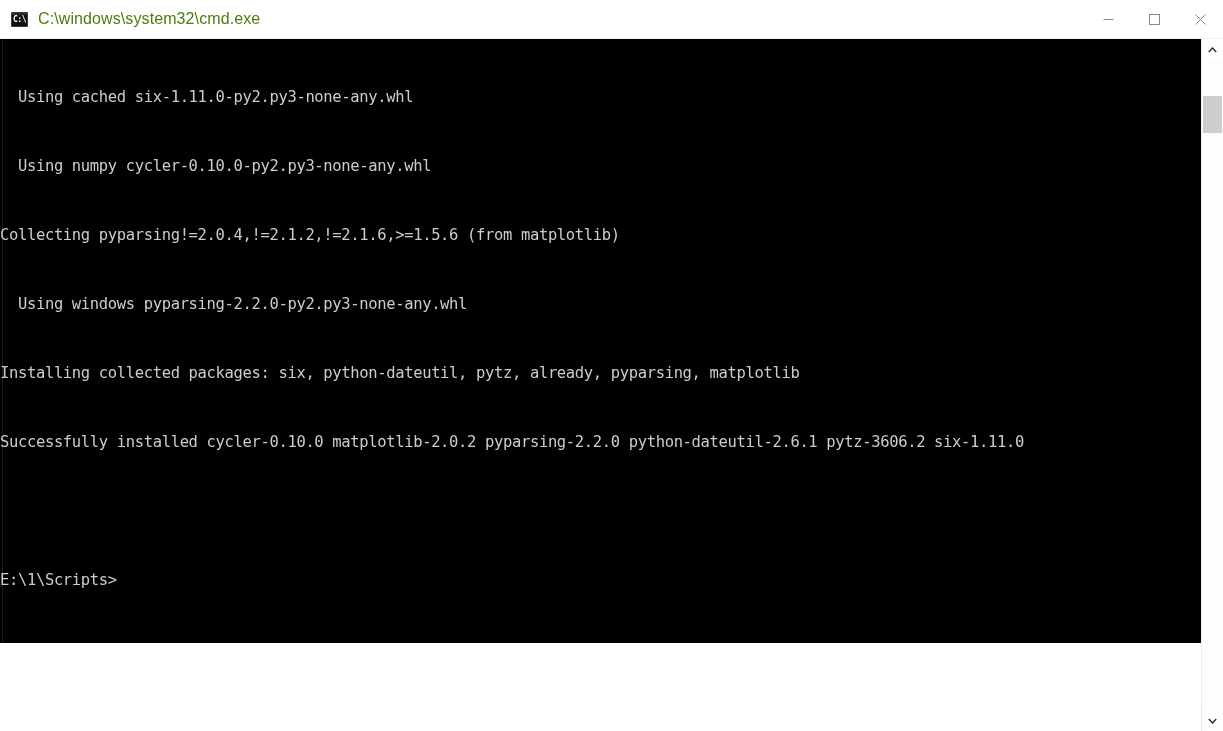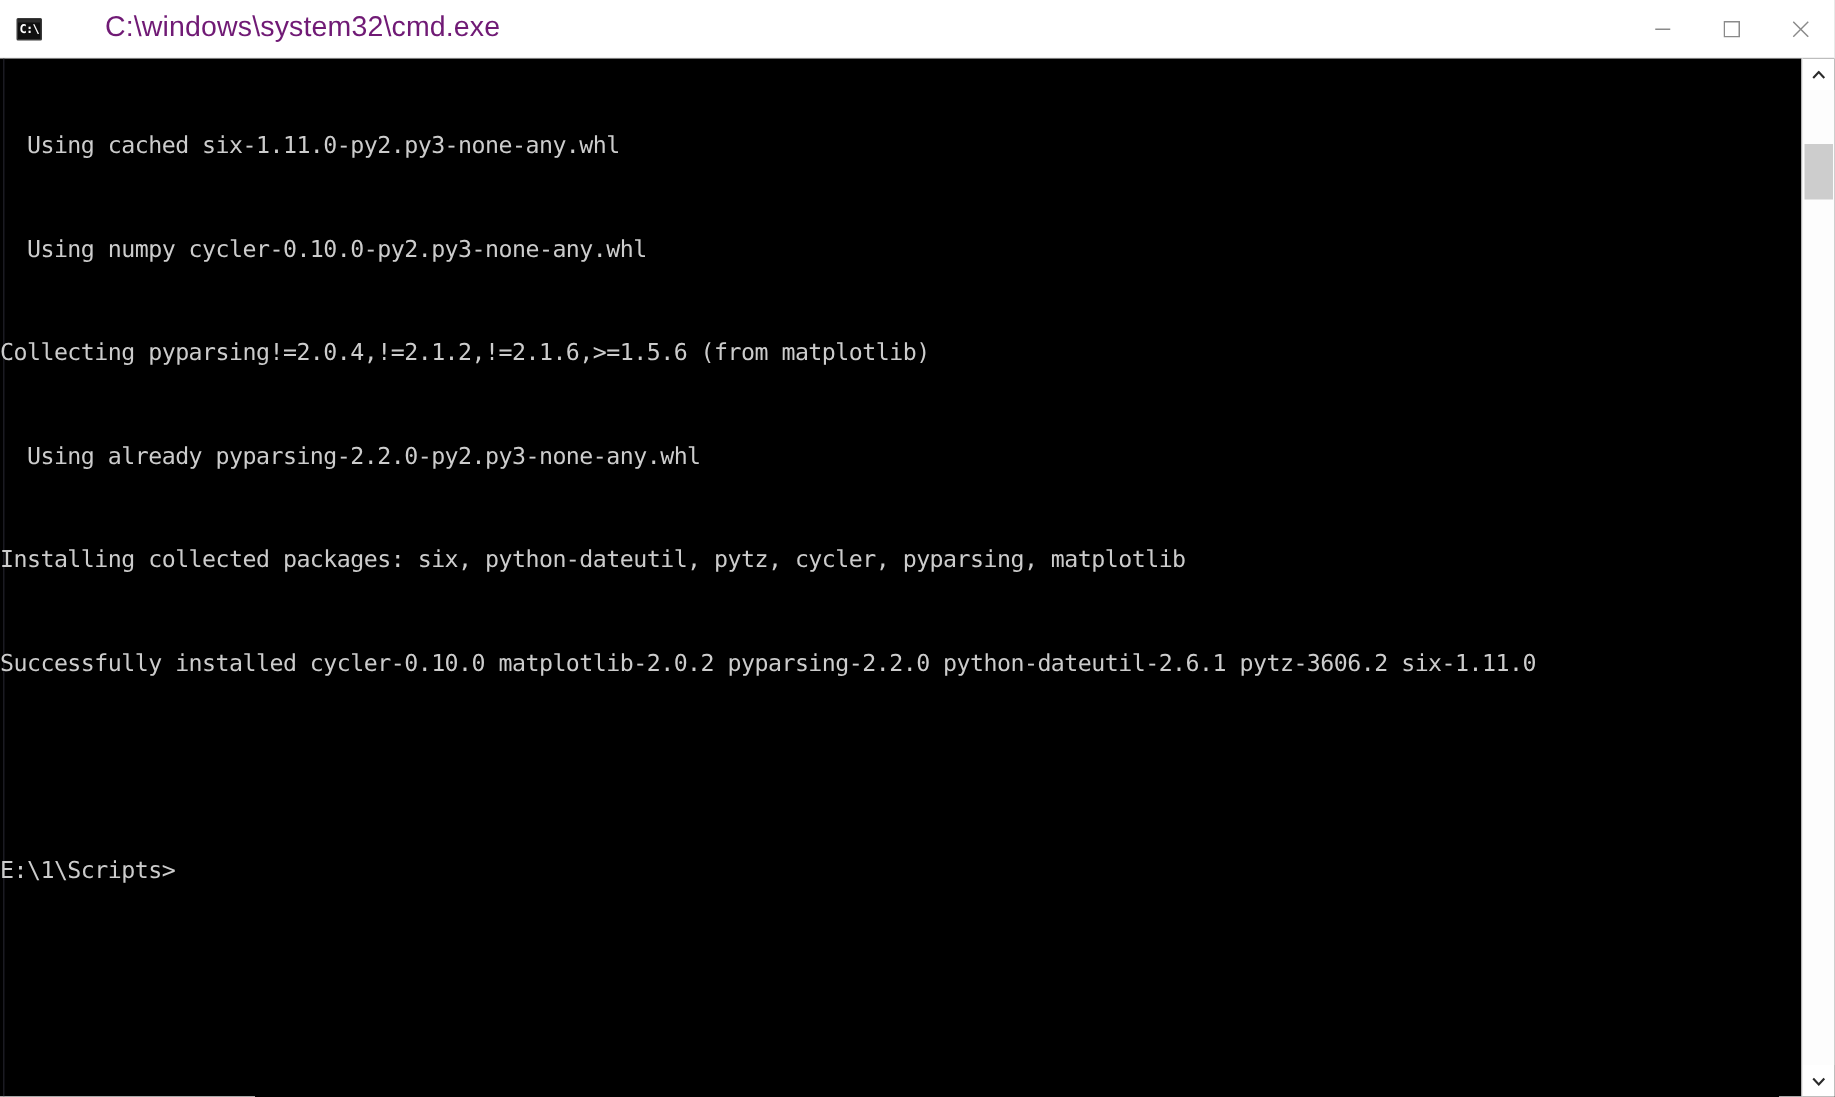--- a/index.html
+++ b/index.html
@@ -64,26 +64,25 @@
   }
   .title-icon .topbar {
     position: absolute;
     left: 0; top: 0; right: 0;
     height: 2px;
     background: #2b2b2b;
   }
 
   .title-text {
     font-family: "Liberation Sans", sans-serif;
-    font-size: 19px;
-    color: #701a75;
+    font-size: 16px;
+    color: #4d7c0f;
     letter-spacing: 0.1px;
     white-space: nowrap;
     user-select: none;
-    margin-left: 32px;
   }
 
   .caption-buttons {
     position: absolute;
     right: 0;
     top: 0;
     height: 38px;
     display: flex;
   }
   .cap-btn {
@@ -95,21 +94,21 @@
     background: transparent;
   }
   .cap-btn svg { display: block; }
 
   
   .console {
     position: absolute;
     left: 0;
     top: 39px;
     width: 1223px;
-    height: 692px;
+    height: 604px;
     background: #000000;
     overflow: hidden;
   }
   .console-edge {
     position: absolute;
     left: 2px;
     top: 0;
     width: 1px;
     height: 692px;
     background: #1b1b22;
@@ -200,22 +199,22 @@
       </div>
     </div>
   </div>
 
   <div class="console">
     <div class="console-edge"></div>
     <div class="console-text">
       <div class="console-line">  Using cached six-1.11.0-py2.py3-none-any.whl</div>
       <div class="console-line">  Using numpy cycler-0.10.0-py2.py3-none-any.whl</div>
       <div class="console-line">Collecting pyparsing!=2.0.4,!=2.1.2,!=2.1.6,&gt;=1.5.6 (from matplotlib)</div>
-      <div class="console-line">  Using already pyparsing-2.2.0-py2.py3-none-any.whl</div>
-      <div class="console-line">Installing collected packages: six, python-dateutil, pytz, cycler, pyparsing, matplotlib</div>
+      <div class="console-line">  Using windows pyparsing-2.2.0-py2.py3-none-any.whl</div>
+      <div class="console-line">Installing collected packages: six, python-dateutil, pytz, already, pyparsing, matplotlib</div>
       <div class="console-line">Successfully installed cycler-0.10.0 matplotlib-2.0.2 pyparsing-2.2.0 python-dateutil-2.6.1 pytz-3606.2 six-1.11.0</div>
       <div class="console-line"></div>
       <div class="console-line">E:\1\Scripts&gt;</div>
     </div>
   </div>
 
   <div class="scrollbar">
     <div class="sb-arrow up">
       <svg width="9" height="6" viewBox="0 0 9 6" aria-hidden="true">
         <path d="M0.8 5 L4.5 1 L8.2 5" fill="none" stroke="#2b2b2b" stroke-width="1.4"></path>

